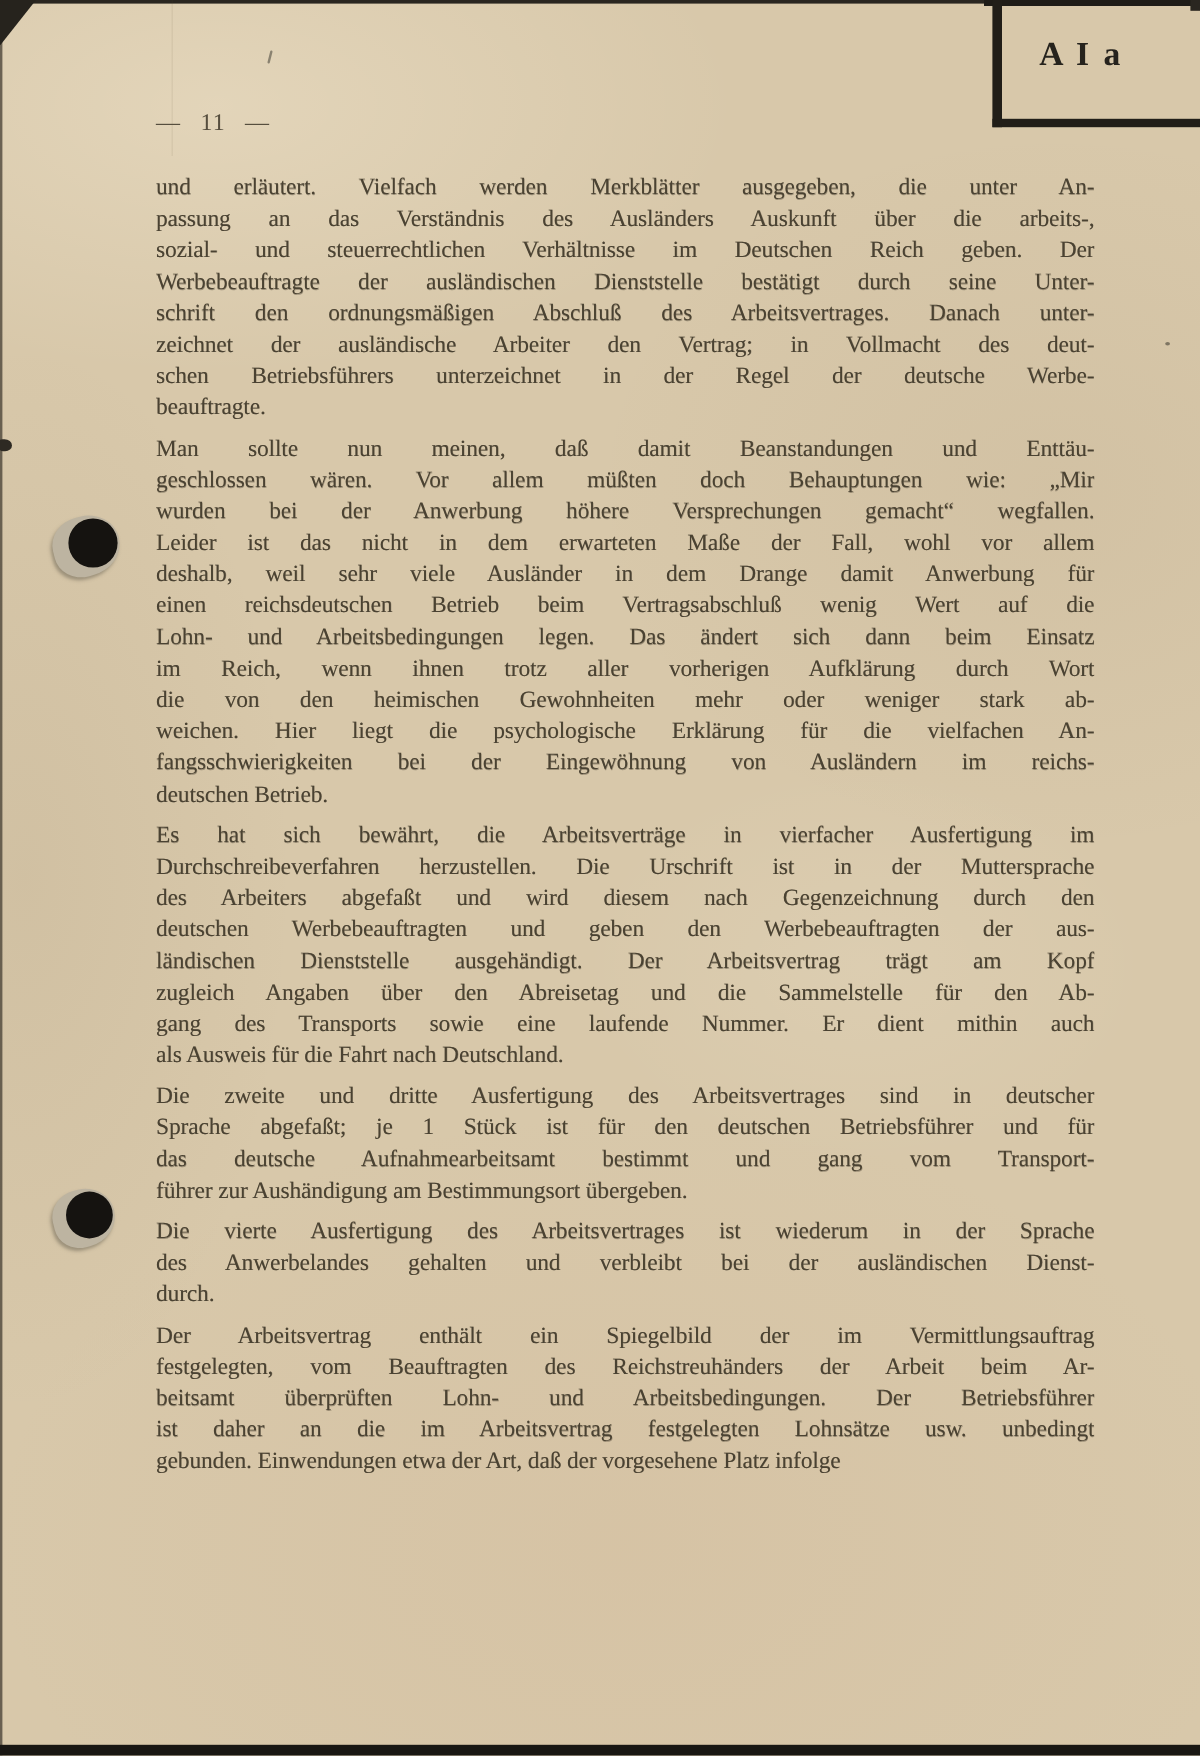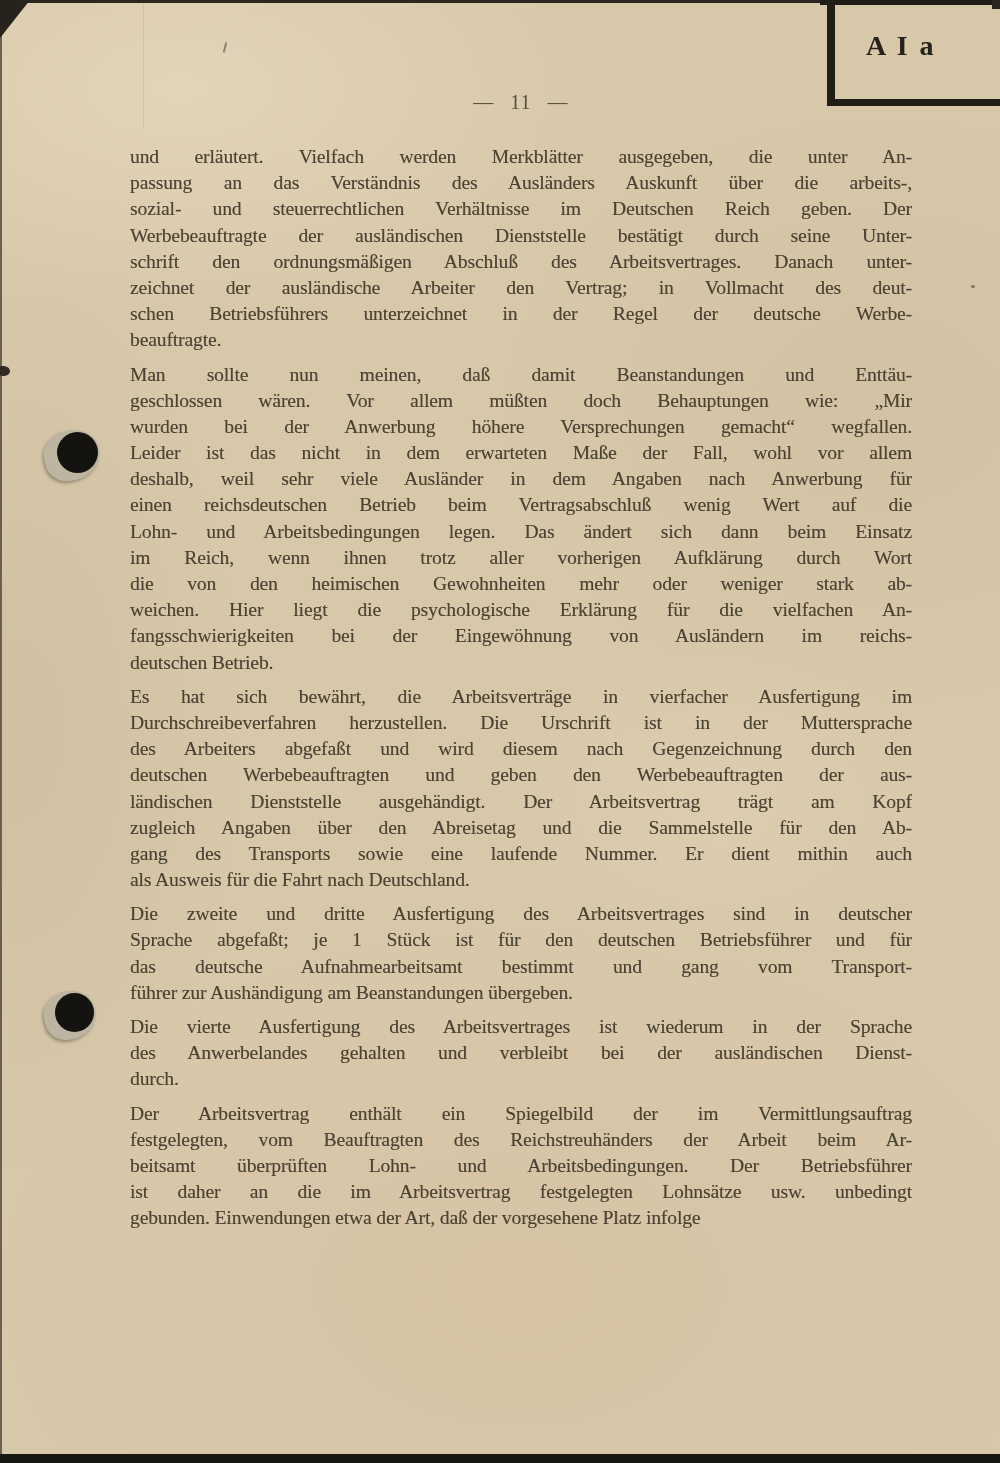--- a/index.html
+++ b/index.html
@@ -51,21 +51,21 @@
     box-sizing:content-box;
   }
   .classification-label{
     position:absolute;left:31px;top:30px;
     font-weight:bold;font-size:28px;color:#26231d;
     letter-spacing:2px;word-spacing:1px;
   }
   
   .page-number{
     position:absolute;left:130px;top:91px;width:782px;
-    text-align:center;font-size:20px;color:var(--pagenum);
+    text-align:left;font-size:20px;color:var(--pagenum);
     word-spacing:10px;letter-spacing:1px;
   }
   
   .punch{position:absolute;}
   .punch-halo{
     position:absolute;display:block;background:var(--halo);
     border-radius:48% 52% 55% 45%;transform:rotate(-14deg);
     box-shadow:-2px 2px 3px rgba(110,102,86,0.55);
   }
   .punch-hole{
@@ -137,21 +137,21 @@
         <div class="line">schrift den ordnungsmäßigen Abschluß des Arbeitsvertrages. Danach unter-</div>
         <div class="line">zeichnet der ausländische Arbeiter den Vertrag; in Vollmacht des deut-</div>
         <div class="line">schen Betriebsführers unterzeichnet in der Regel der deutsche Werbe-</div>
         <div class="line last">beauftragte.</div>
       </div>
       <div class="para">
         <div class="line">Man sollte nun meinen, daß damit Beanstandungen und Enttäu-</div>
         <div class="line">geschlossen wären. Vor allem müßten doch Behauptungen wie: „Mir</div>
         <div class="line">wurden bei der Anwerbung höhere Versprechungen gemacht“ wegfallen.</div>
         <div class="line">Leider ist das nicht in dem erwarteten Maße der Fall, wohl vor allem</div>
-        <div class="line">deshalb, weil sehr viele Ausländer in dem Angaben nach Anwerbung für</div>
+        <div class="line">deshalb, weil sehr viele Ausländer in dem Drange damit Anwerbung für</div>
         <div class="line">einen reichsdeutschen Betrieb beim Vertragsabschluß wenig Wert auf die</div>
         <div class="line">Lohn- und Arbeitsbedingungen legen. Das ändert sich dann beim Einsatz</div>
         <div class="line">im Reich, wenn ihnen trotz aller vorherigen Aufklärung durch Wort</div>
         <div class="line">die von den heimischen Gewohnheiten mehr oder weniger stark ab-</div>
         <div class="line">weichen. Hier liegt die psychologische Erklärung für die vielfachen An-</div>
         <div class="line">fangsschwierigkeiten bei der Eingewöhnung von Ausländern im reichs-</div>
         <div class="line last">deutschen Betrieb.</div>
       </div>
       <div class="para">
         <div class="line">Es hat sich bewährt, die Arbeitsverträge in vierfacher Ausfertigung im</div>
@@ -160,21 +160,21 @@
         <div class="line">deutschen Werbebeauftragten und geben den Werbebeauftragten der aus-</div>
         <div class="line">ländischen Dienststelle ausgehändigt. Der Arbeitsvertrag trägt am Kopf</div>
         <div class="line">zugleich Angaben über den Abreisetag und die Sammelstelle für den Ab-</div>
         <div class="line">gang des Transports sowie eine laufende Nummer. Er dient mithin auch</div>
         <div class="line last">als Ausweis für die Fahrt nach Deutschland.</div>
       </div>
       <div class="para">
         <div class="line">Die zweite und dritte Ausfertigung des Arbeitsvertrages sind in deutscher</div>
         <div class="line">Sprache abgefaßt; je 1 Stück ist für den deutschen Betriebsführer und für</div>
         <div class="line">das deutsche Aufnahmearbeitsamt bestimmt und gang vom Transport-</div>
-        <div class="line last">führer zur Aushändigung am Beanstandungen übergeben.</div>
+        <div class="line last">führer zur Aushändigung am Bestimmungsort übergeben.</div>
       </div>
       <div class="para">
         <div class="line">Die vierte Ausfertigung des Arbeitsvertrages ist wiederum in der Sprache</div>
         <div class="line">des Anwerbelandes gehalten und verbleibt bei der ausländischen Dienst-</div>
         <div class="line last">durch.</div>
       </div>
       <div class="para">
         <div class="line">Der Arbeitsvertrag enthält ein Spiegelbild der im Vermittlungsauftrag</div>
         <div class="line">festgelegten, vom Beauftragten des Reichstreuhänders der Arbeit beim Ar-</div>
         <div class="line">beitsamt überprüften Lohn- und Arbeitsbedingungen. Der Betriebsführer</div>

